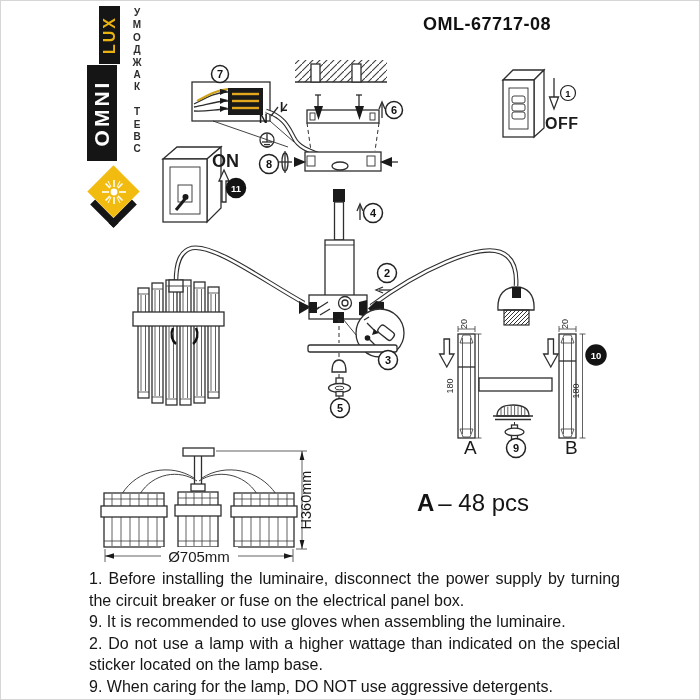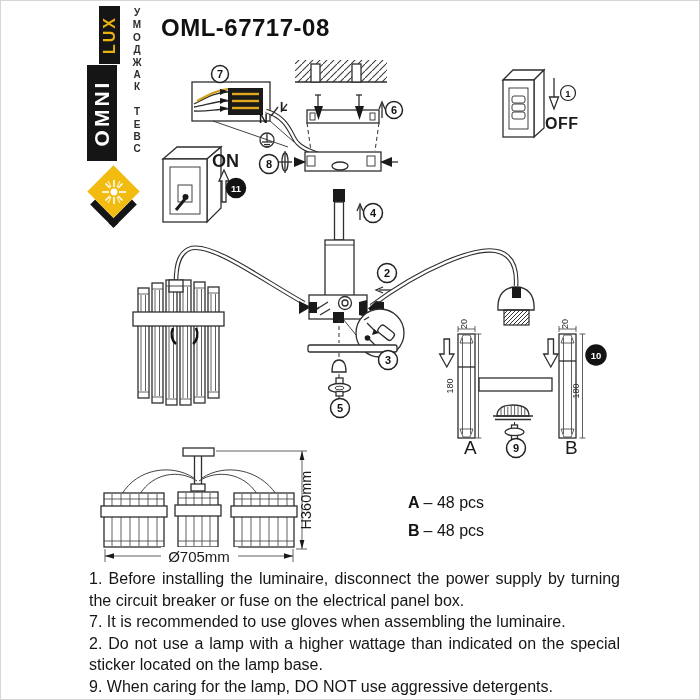--- a/index.html
+++ b/index.html
@@ -11,43 +11,43 @@
   #lux-block span{color:#eab211;font-size:16px;}
   #omni-block{left:86px;top:64px;width:30px;height:96px;}
   #omni-block span{color:#fdfdfd;font-size:21px;letter-spacing:3px;}
   .vertical-text{position:absolute;left:128px;top:6px;width:16px;text-align:center;white-space:pre-line;
     font-size:10px;font-weight:700;color:#2c2c2c;line-height:12.4px;}
   #logo-diamond{position:absolute;left:94px;top:172px;width:37px;height:37px;background:#f2bb10;transform:rotate(45deg);}
   #logo-chevron{position:absolute;left:96px;top:187px;width:33px;height:33px;border:0 solid #151515;
     border-right-width:7px;border-bottom-width:7px;transform:rotate(45deg);box-sizing:border-box;}
   #logo-sun{position:absolute;left:99px;top:177px;}
   
-  #title{position:absolute;left:160px;top:13px;width:390px;text-align:left;
-    font-size:24px;font-weight:700;letter-spacing:.5px;color:#111;}
+  #title{position:absolute;left:160px;top:13px;width:390px;text-align:right;
+    font-size:18px;font-weight:700;letter-spacing:.5px;color:#111;}
   
   #assembly{position:absolute;left:0;top:0;}
   .ln{stroke:#2e2e2e;stroke-width:1.3;fill:none;}
   .fw{fill:#fff;stroke:#2e2e2e;stroke-width:1.3;}
   .thin{stroke:#2e2e2e;stroke-width:0.9;fill:none;}
   .vthin{stroke:#3a3a3a;stroke-width:0.8;fill:none;}
   .blk{fill:#1a1a1a;stroke:none;}
   .dash{stroke:#2e2e2e;stroke-width:1;fill:none;stroke-dasharray:4 3;}
   .tube{stroke:#2e2e2e;stroke-width:4.6;fill:none;}
   .tubein{stroke:#fff;stroke-width:2.4;fill:none;}
   .svglabel{font-family:"Liberation Sans",sans-serif;fill:#1b1b1b;}
   .b{font-weight:700;}
   .co circle{fill:#fff;stroke:#222;stroke-width:1.5;}
   .co text{font:700 11px "Liberation Sans",sans-serif;fill:#111;text-anchor:middle;}
   .co.small circle{stroke-width:1.2;}
   .co.small text{font-size:9.5px;}
   .co.dark circle{fill:#131313;stroke:#131313;}
   .co.dark text{fill:#fff;font-size:9.5px;}
   .dimtxt{font-size:9px;fill:#2a2a2a;text-anchor:middle;}
   
-  #pcs{position:absolute;left:407px;top:488px;font-size:16px;color:#141414;}
+  #pcs{position:absolute;left:416px;top:488px;font-size:24px;color:#141414;}
   #pcs .pcs-row{line-height:28px;}
   #pcs b{font-weight:700;margin-right:4px;}
   #instructions{position:absolute;left:88px;top:567px;width:531px;}
   #instructions p{margin:0;text-align:justify;font-size:16px;line-height:21.6px;color:#161616;}
 </style>
 </head>
 <body>
 
 <div id="page">
 
@@ -489,25 +489,22 @@
     <g class="co dark">
       <circle cx="235" cy="187" r="9.5"></circle>
       <text x="235" y="190.5">11</text>
     </g>
   </svg>
 
   <div id="pcs">
     <div class="pcs-row">
       <b>A</b><span>– 48 pcs</span>
     </div>
-    <div class="pcs-row">
-      <b>B</b><span>– 48 pcs</span>
-    </div>
   </div>
 
   <div id="instructions">
     <p>1. Before installing the luminaire, disconnect the power supply by turning the circuit breaker or fuse on the electrical panel box.</p>
-    <p>7. It is recommended to use gloves when assembling the luminaire.</p>
+    <p>9. It is recommended to use gloves when assembling the luminaire.</p>
     <p>2. Do not use a lamp with a higher wattage than indicated on the special sticker located on the lamp base.</p>
     <p>9. When caring for the lamp, DO NOT use aggressive detergents.</p>
   </div>
 
 </div>
 
 </body></html>

